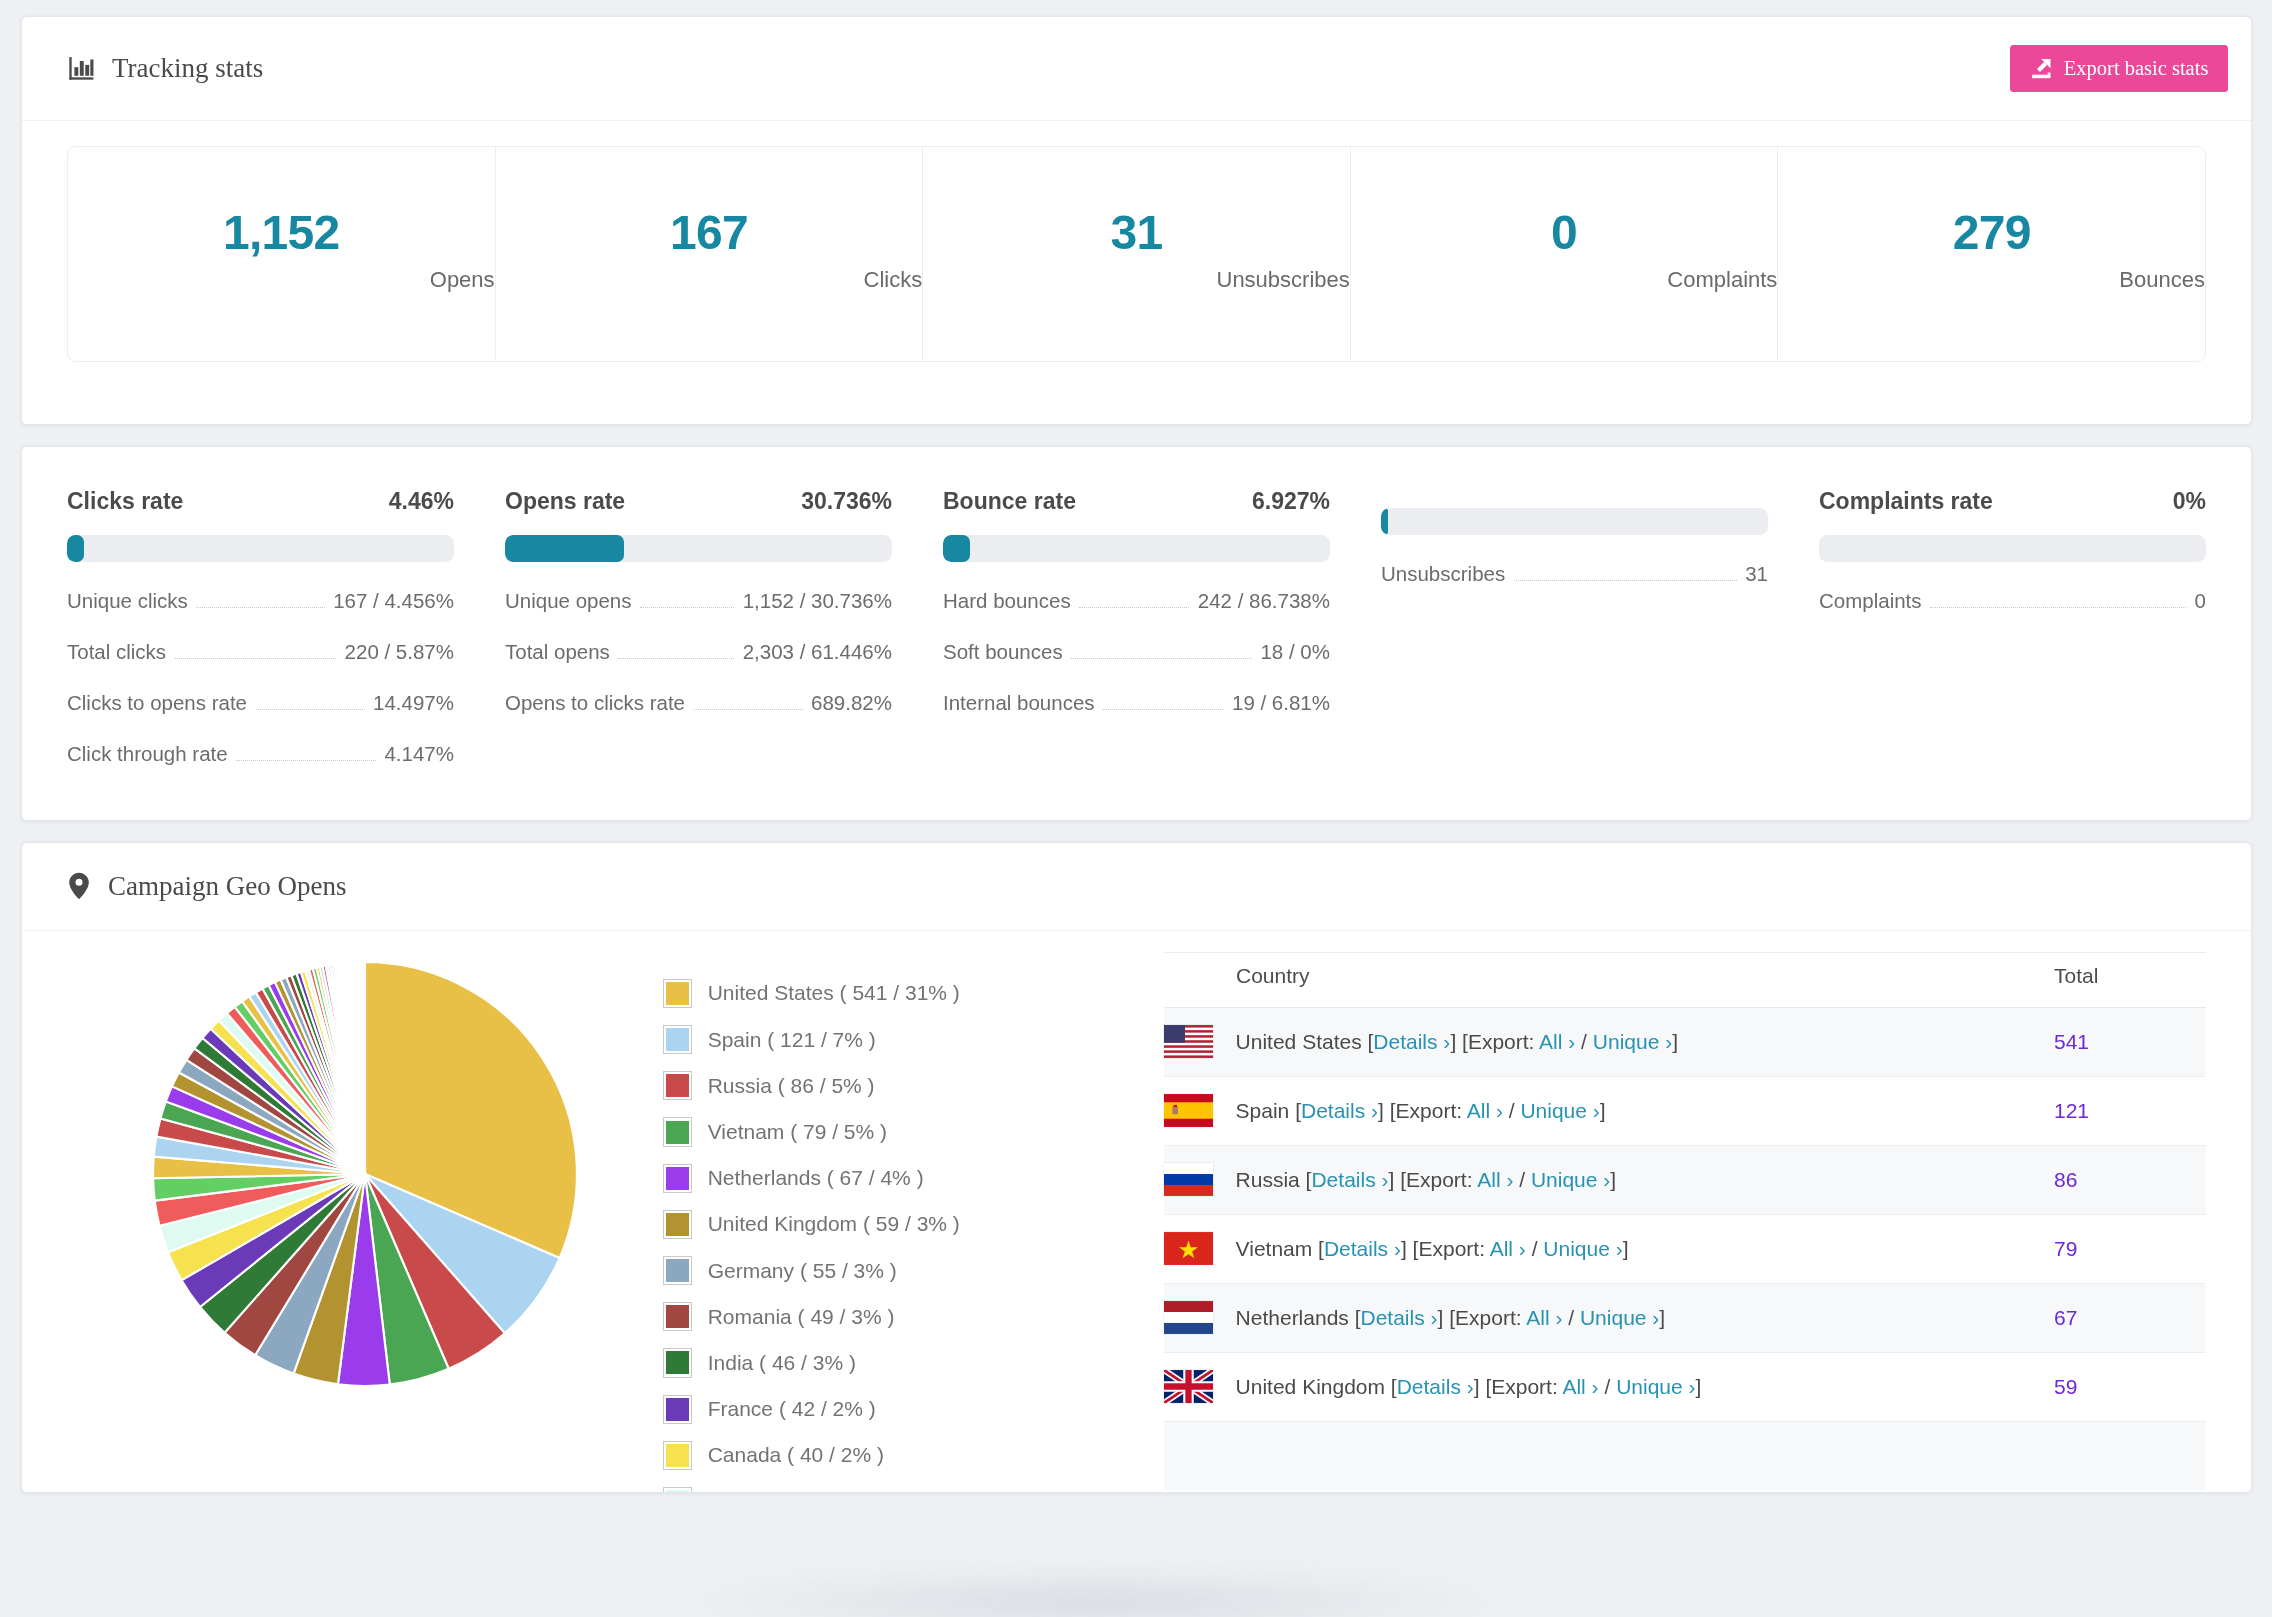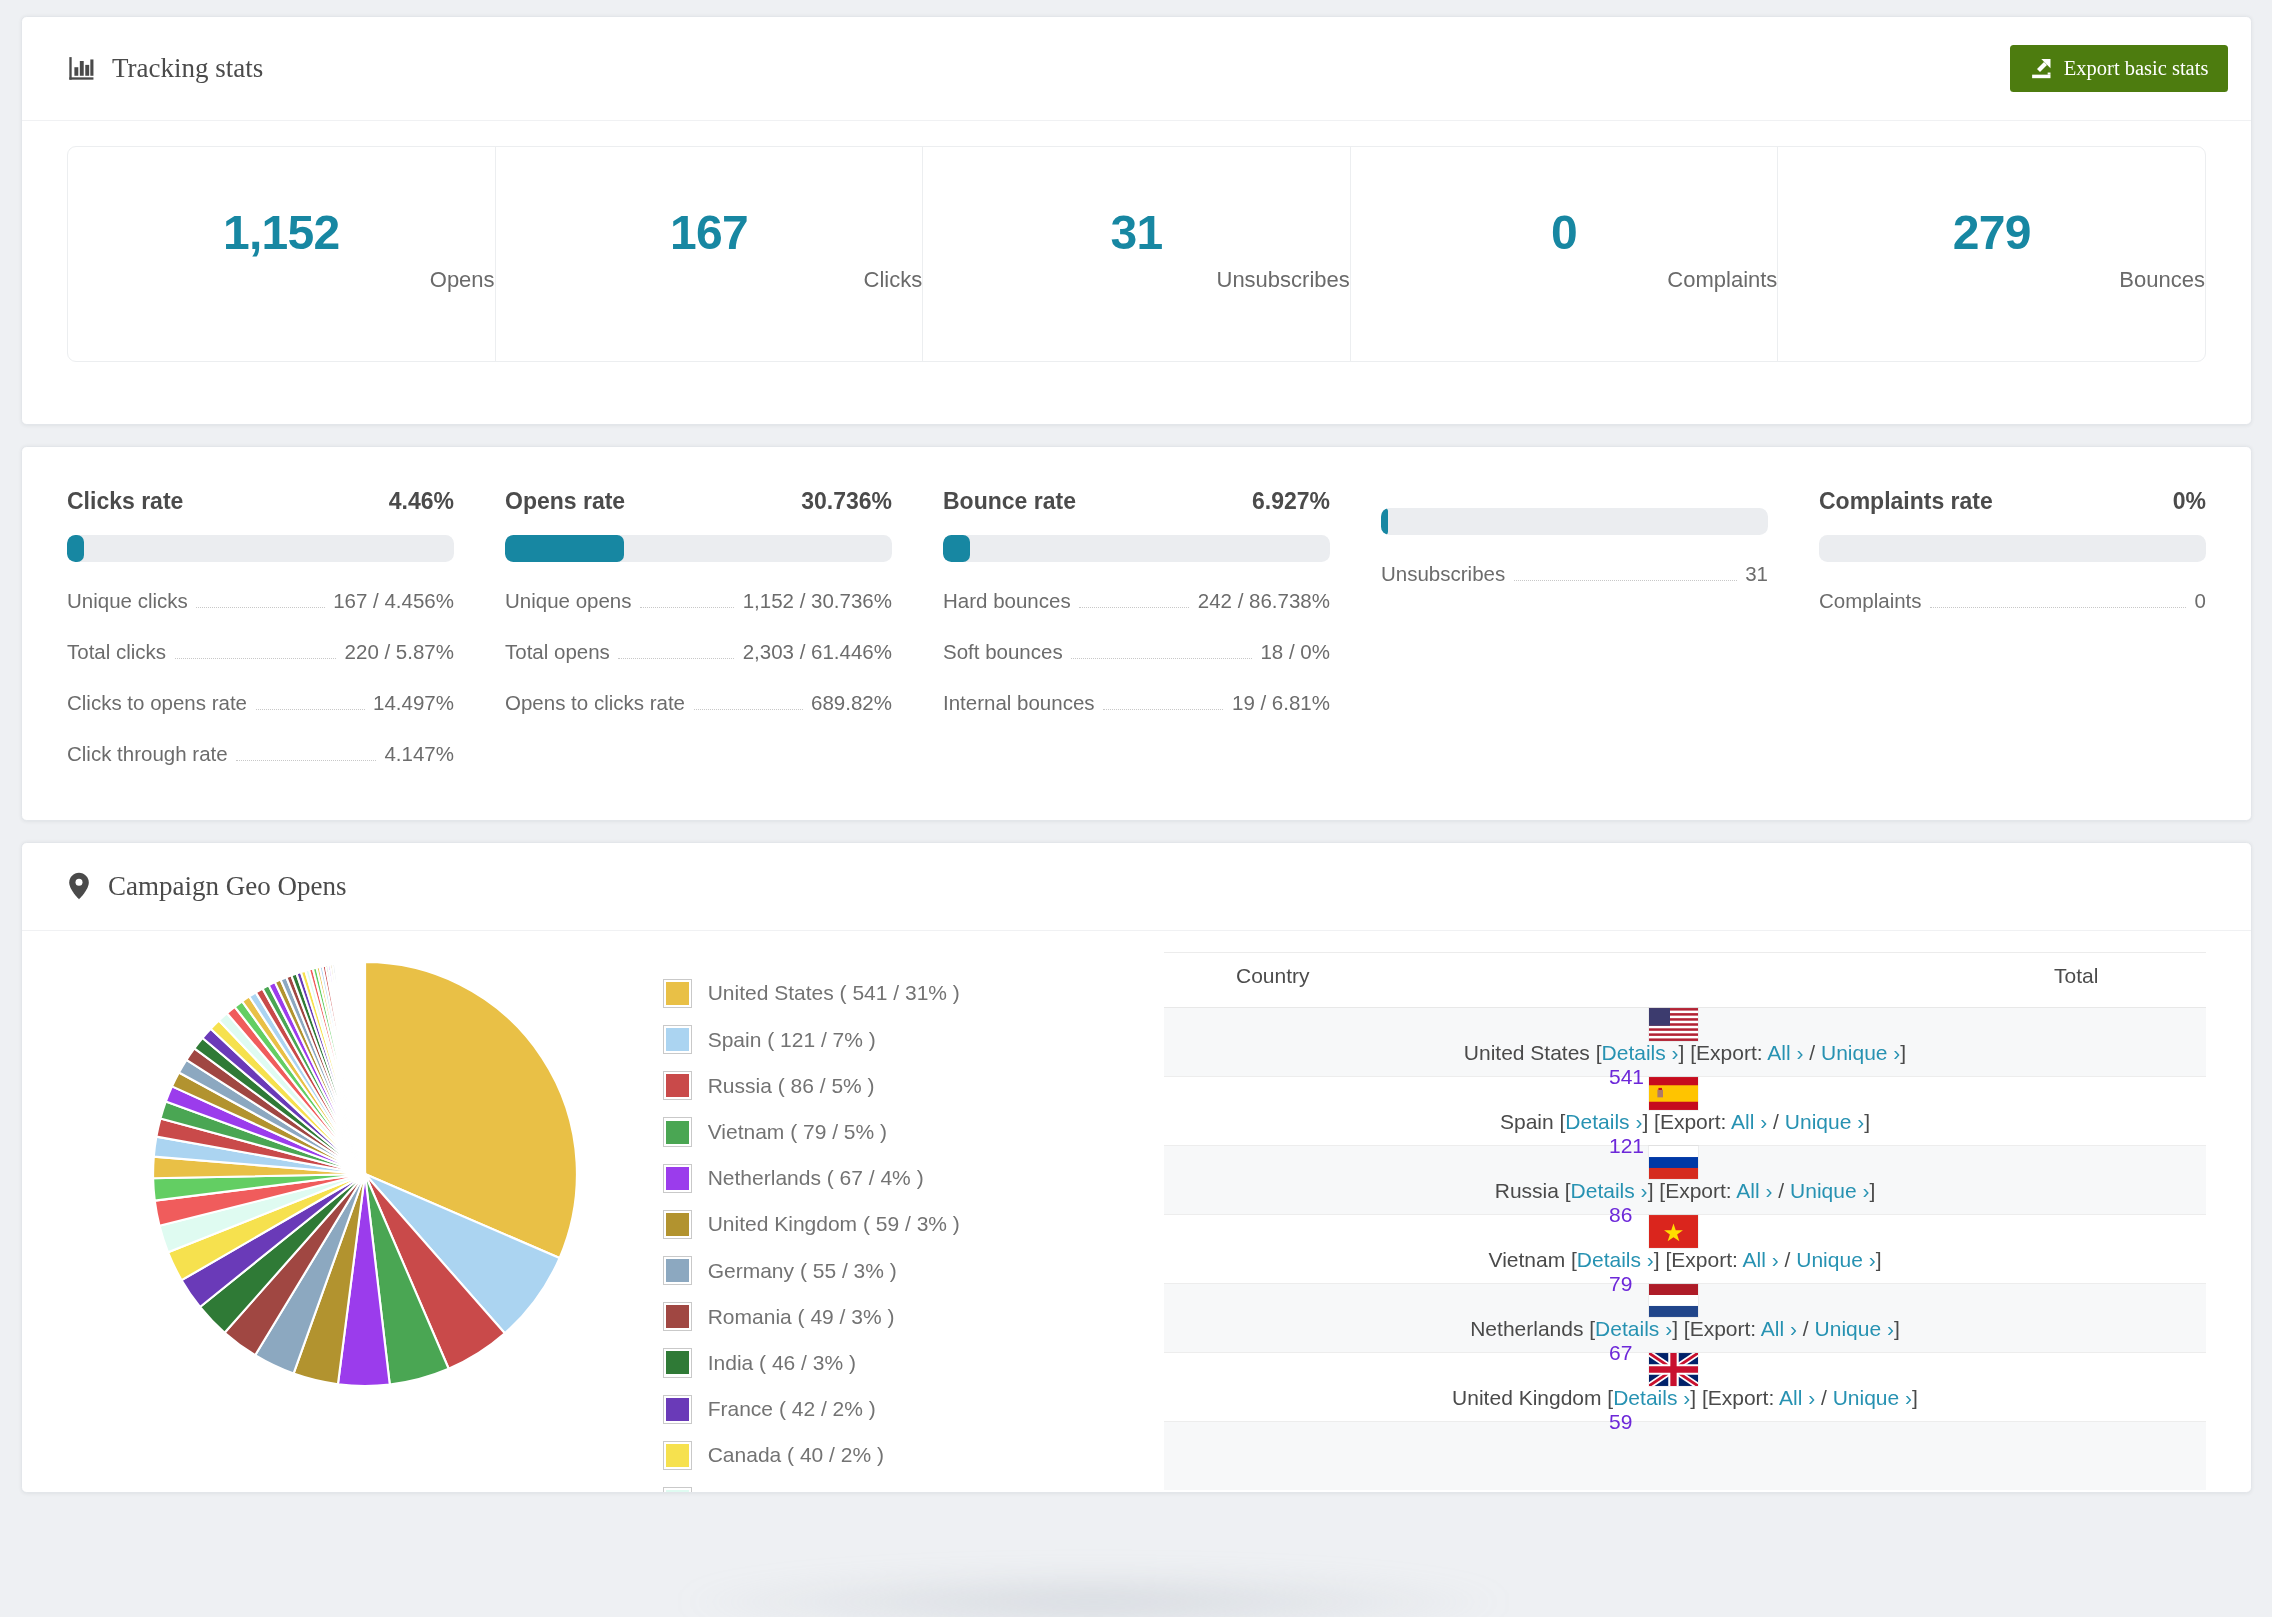--- a/index.html
+++ b/index.html
@@ -5,21 +5,21 @@
   html,body{margin:0;padding:0;width:2273px;height:1618px;overflow:hidden;
     background:#eef0f3;font-family:"Liberation Sans","DejaVu Sans",sans-serif;}
   .card{background:#fff;border:0.7px solid #e3e6ea;border-radius:5.6px;
     box-shadow:0 0.7px 3.5px rgba(40,50,60,.07);margin:0 21px;position:relative;}
   
   #card-tracking{margin-top:15.5px;}
   .card-header{display:flex;align-items:center;justify-content:space-between;
     padding:28px 22.6px 28px 45px;border-bottom:1.4px solid #f0f1f3;font-family:Liberation Serif, serif;}
   .card-title{display:flex;align-items:center;gap:17px;font-size:27px;color:#4b4b4b;font-weight:500;}
   .hicon{flex:0 0 auto;display:inline-flex;}
-  .btn-export{display:inline-flex;align-items:center;gap:11.3px;background:#4d7c0f;color:#fff;
+  .btn-export{display:inline-flex;align-items:center;gap:11.3px;background:#ec4899;color:#fff;
     border:none;border-radius:3.5px;font-size:20.5px;padding:12px 20px;cursor:pointer;
     font-family:inherit;font-weight:500;}
   #stats-strip{display:flex;margin:25.4px 45px 62px;border:1.4px solid #eceef0;border-radius:9px;}
   .stat-cell{flex:1;text-align:center;padding:62px 0 68px;}
   .stat-cell + .stat-cell{border-left:1.4px solid #eceef0;}
   .stat-value{font-size:48px;font-weight:700;color:#1787a2;letter-spacing:-0.7px;line-height:1;}
   .stat-label{font-size:22px;color:#6a6a6a;margin-top:10px;text-align:right;}
   
   #card-rates{margin-top:21px;padding:41px 45px 54px;}
   #rates-grid{display:grid;grid-template-columns:repeat(5,1fr);column-gap:51px;row-gap:61px;}
@@ -37,21 +37,21 @@
   .pie-wrap{width:596px;flex:0 0 auto;display:flex;justify-content:center;padding-top:2.8px;}
   .legend{width:395px;flex:0 0 auto;padding-top:10px;}
   .legend-item{display:flex;align-items:center;margin:17px 0;font-size:21px;color:#737373;}
   .swatch{width:23px;height:23px;border:0.7px solid #c9c9c9;background:#fff;padding:2.1px;margin-right:15.5px;flex:0 0 auto;}
   .swatch i{display:block;width:100%;height:100%;}
   .geo-table{flex:1;margin-left:106px;font-size:21px;color:#4c4c4c;}
   .gt-head{display:flex;align-items:center;padding:11.3px 0 18.4px;border-top:0.7px solid #ececec;
     border-bottom:1.4px solid #e8e8e8;}
   .gt-head .c-country{flex:1;padding-left:72px;}
   .gt-head .c-total{width:152px;}
-  .gt-row{display:flex;align-items:center;height:68px;flex-direction:column;}
+  .gt-row{display:flex;align-items:center;height:68px;}
   .gt-row + .gt-row{border-top:0.7px solid #ededed;}
   .gt-row.striped{background:#f7f8f9;}
   .gt-row .flag{width:49px;height:33px;margin-right:22.6px;flex:0 0 auto;box-shadow:0 0 0 0.7px rgba(0,0,0,.07);}
   .gt-row .c-country{flex:1;color:#4a4a4a;}
   .gt-row .c-total{width:152px;color:#6d28d9;}
   .geo-table a{color:#2792b2;text-decoration:none;}
   .bottom-blur{position:absolute;left:670px;top:1570px;width:847px;height:64px;
     background:radial-gradient(ellipse at center,rgba(175,182,192,.38),rgba(238,240,243,0) 70%);
     filter:blur(12.7px);pointer-events:none;}
 </style>

